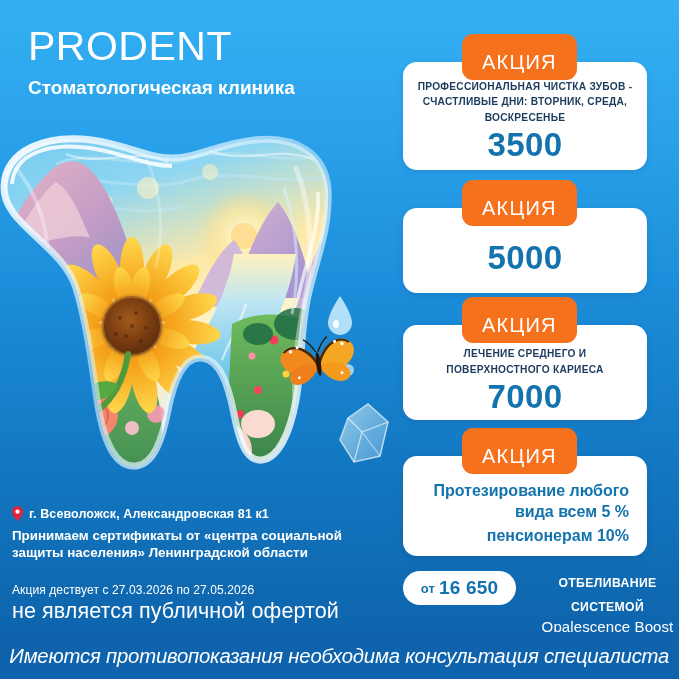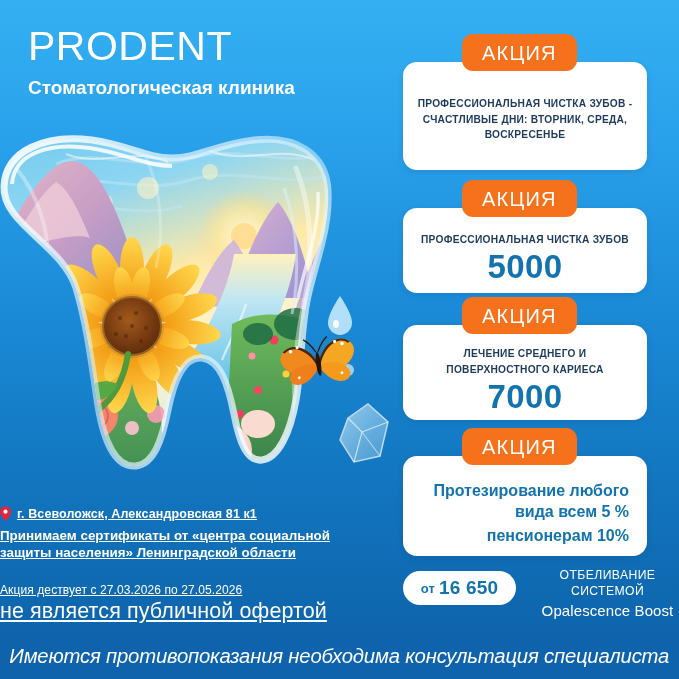--- a/index.html
+++ b/index.html
@@ -27,42 +27,42 @@
   .brand-sub{
     margin-top:9px;
     font-size:19px; font-weight:700; color:#ffffff; line-height:1.28;
   }
 
   
   .tooth-wrap{ position:absolute; left:-4px; top:128px; width:396px; height:392px; }
   .tooth-wrap svg{ display:block; width:100%; height:100%; }
 
   
-  .info{ position:absolute; left:0; top:506px; width:378px; color:#fff;text-decoration:underline; }
+  .info{ position:absolute; left:12px; top:506px; width:378px; color:#fff; }
   .addr{ display:flex; align-items:center; gap:6px; font-size:12.5px; font-weight:700; letter-spacing:.1px;}
   .pin{ width:11px; height:15px; flex:0 0 auto; display:block; }
   .line-thin{ margin-top:7px; font-size:12.6px; font-weight:400; letter-spacing:.1px; color:#eaf6ff;}
   .line-bold{ margin-top:6px; font-size:13.4px; font-weight:700; line-height:1.28; letter-spacing:0px;}
   .line-mid{ margin-top:22px; font-size:12px; font-weight:400; letter-spacing:.1px;}
   .line-big{ margin-top:2px; font-size:21.5px; font-weight:400; letter-spacing:.1px;}
 
   
   .right{ position:absolute; left:396px; top:0; width:283px; height:679px; }
 
   .promo{ position:absolute; left:7px; width:244px; }
   .promo .card{
     position:absolute; left:0; top:28px; width:244px;
     background:#fff; border-radius:14px;
     display:flex; flex-direction:column; align-items:center; justify-content:center;
     box-shadow:0 2px 6px rgba(0,40,80,.12);
   }
   .badge{
     position:absolute; left:59px; top:0; z-index:2;
     background:#f5711b; color:#fff; border-radius:11px;
-    padding:9px 20px 8px; font-size:20px; font-weight:400; letter-spacing:1.2px;
+    padding:18px 20px 8px; font-size:20px; font-weight:400; letter-spacing:1.2px;
     line-height:1;
   }
   .desc{
     color:#1b3a5c; font-size:10.2px; font-weight:700; letter-spacing:.25px;
     text-align:center; line-height:1.52; text-transform:uppercase;
   }
   .price{
     color:#1273ae; font-size:33px; font-weight:700; letter-spacing:.4px; line-height:1.05;
   }
 
@@ -88,21 +88,21 @@
     background:#fff; border-radius:17px;
     display:flex; align-items:center; justify-content:center;
     color:#1273ae; font-weight:700; letter-spacing:.2px;
   }
   .pill .sm{ font-size:13px; margin-right:4px; }
   .pill .lg{ font-size:19px; }
   .white-txt{
     position:absolute; left:132px; top:-2px; width:145px;
     text-align:center; color:#ffffff; line-height:1.28;
   }
-  .white-txt .t1{ font-size:12.2px; font-weight:400; letter-spacing:.4px; }
+  .white-txt .t1{ font-size:12.2px; font-weight:700; letter-spacing:.4px;margin-top:8px; }
   .white-txt .t2{ font-size:15px; font-weight:400; letter-spacing:.1px; margin-top:2px;}
 
   
   .disclaimer{
     position:absolute; left:0; bottom:0; width:679px; height:47px;
     background:#0f63ac;
     display:flex; align-items:center; justify-content:center;
   }
   .disclaimer span{
     color:#ffffff; font-size:20.5px; font-style:italic; font-weight:400;
@@ -422,27 +422,27 @@
       <div class="line-big">не является публичной офертой</div>
     </div>
   </div>
 
   <div class="right">
 
     <div class="promo" id="promo1">
       <div class="card">
         <div class="desc">ПРОФЕССИОНАЛЬНАЯ ЧИСТКА ЗУБОВ - СЧАСТЛИВЫЕ ДНИ:
 ВТОРНИК, СРЕДА, ВОСКРЕСЕНЬЕ</div>
+        <div class="price">3500</div>
       </div>
       <div class="badge">АКЦИЯ</div>
     </div>
 
     <div class="promo" id="promo2">
       <div class="card">
-        <div class="desc">ПРОФЕССИОНАЛЬНАЯ ЧИСТКА ЗУБОВ</div>
         <div class="price">5000</div>
       </div>
       <div class="badge">АКЦИЯ</div>
     </div>
 
     <div class="promo" id="promo3">
       <div class="card">
         <div class="desc">ЛЕЧЕНИЕ СРЕДНЕГО И ПОВЕРХНОСТНОГО КАРИЕСА</div>
         <div class="price">7000</div>
       </div>

